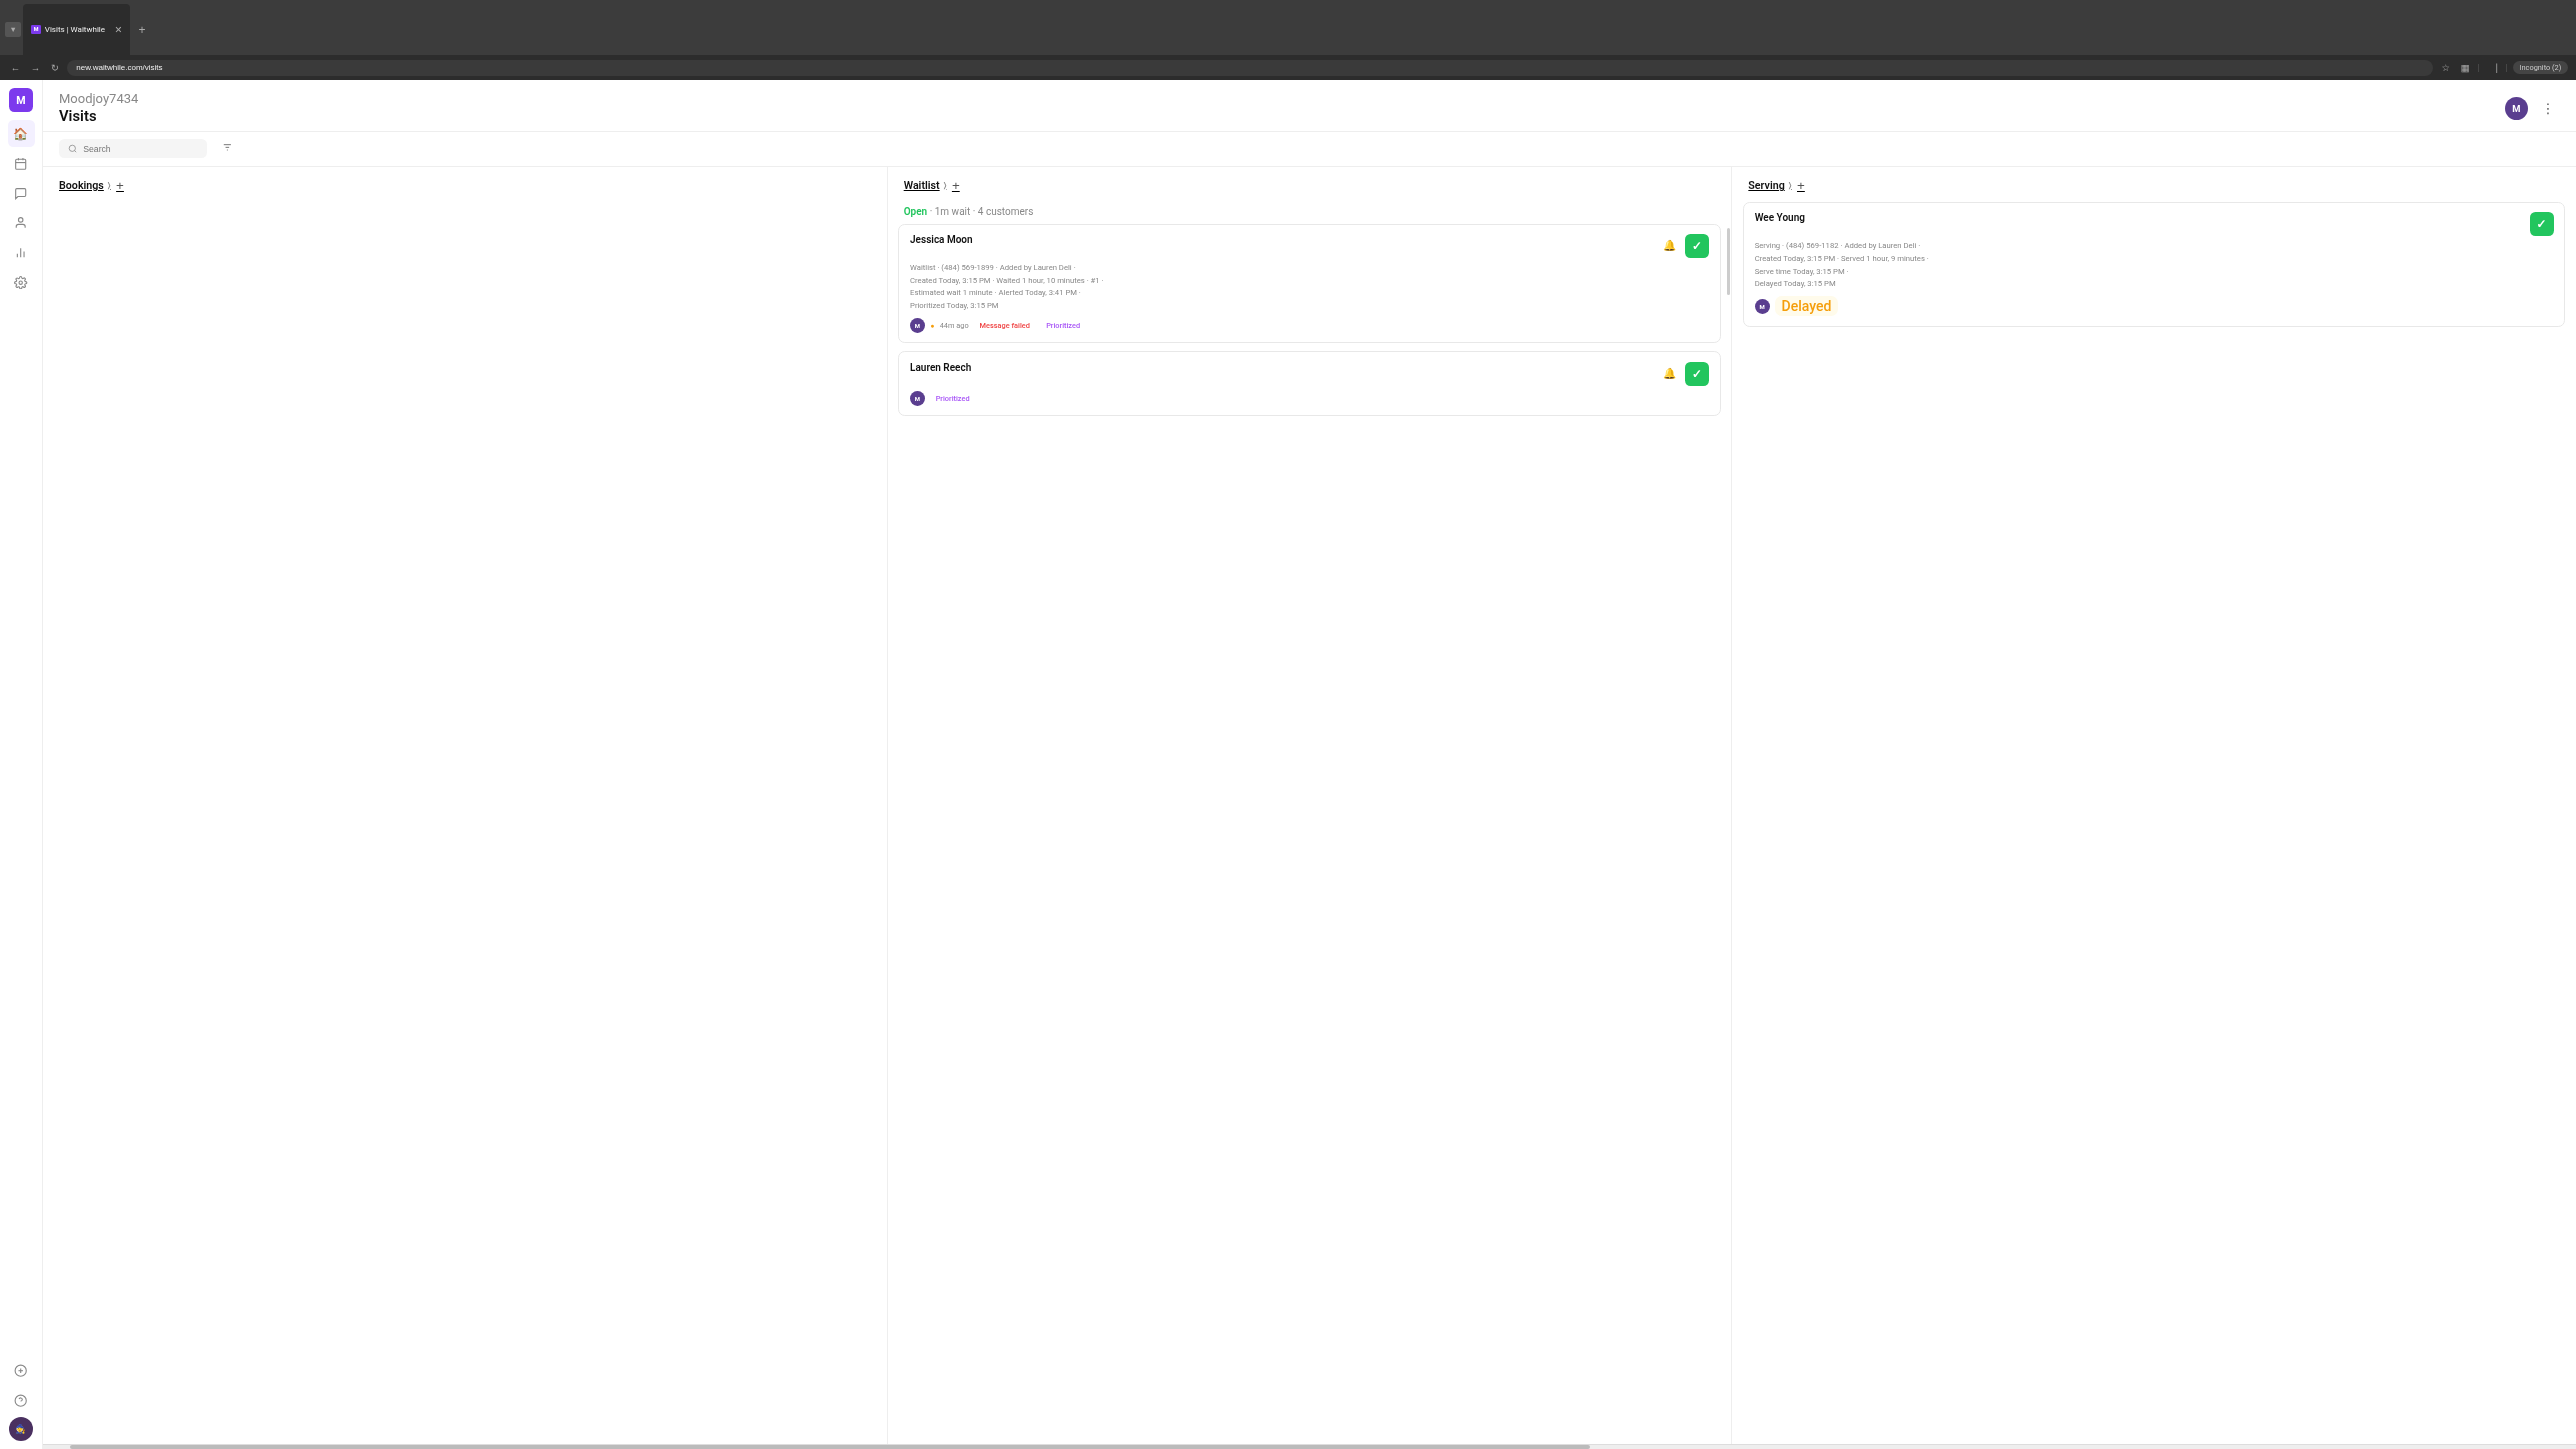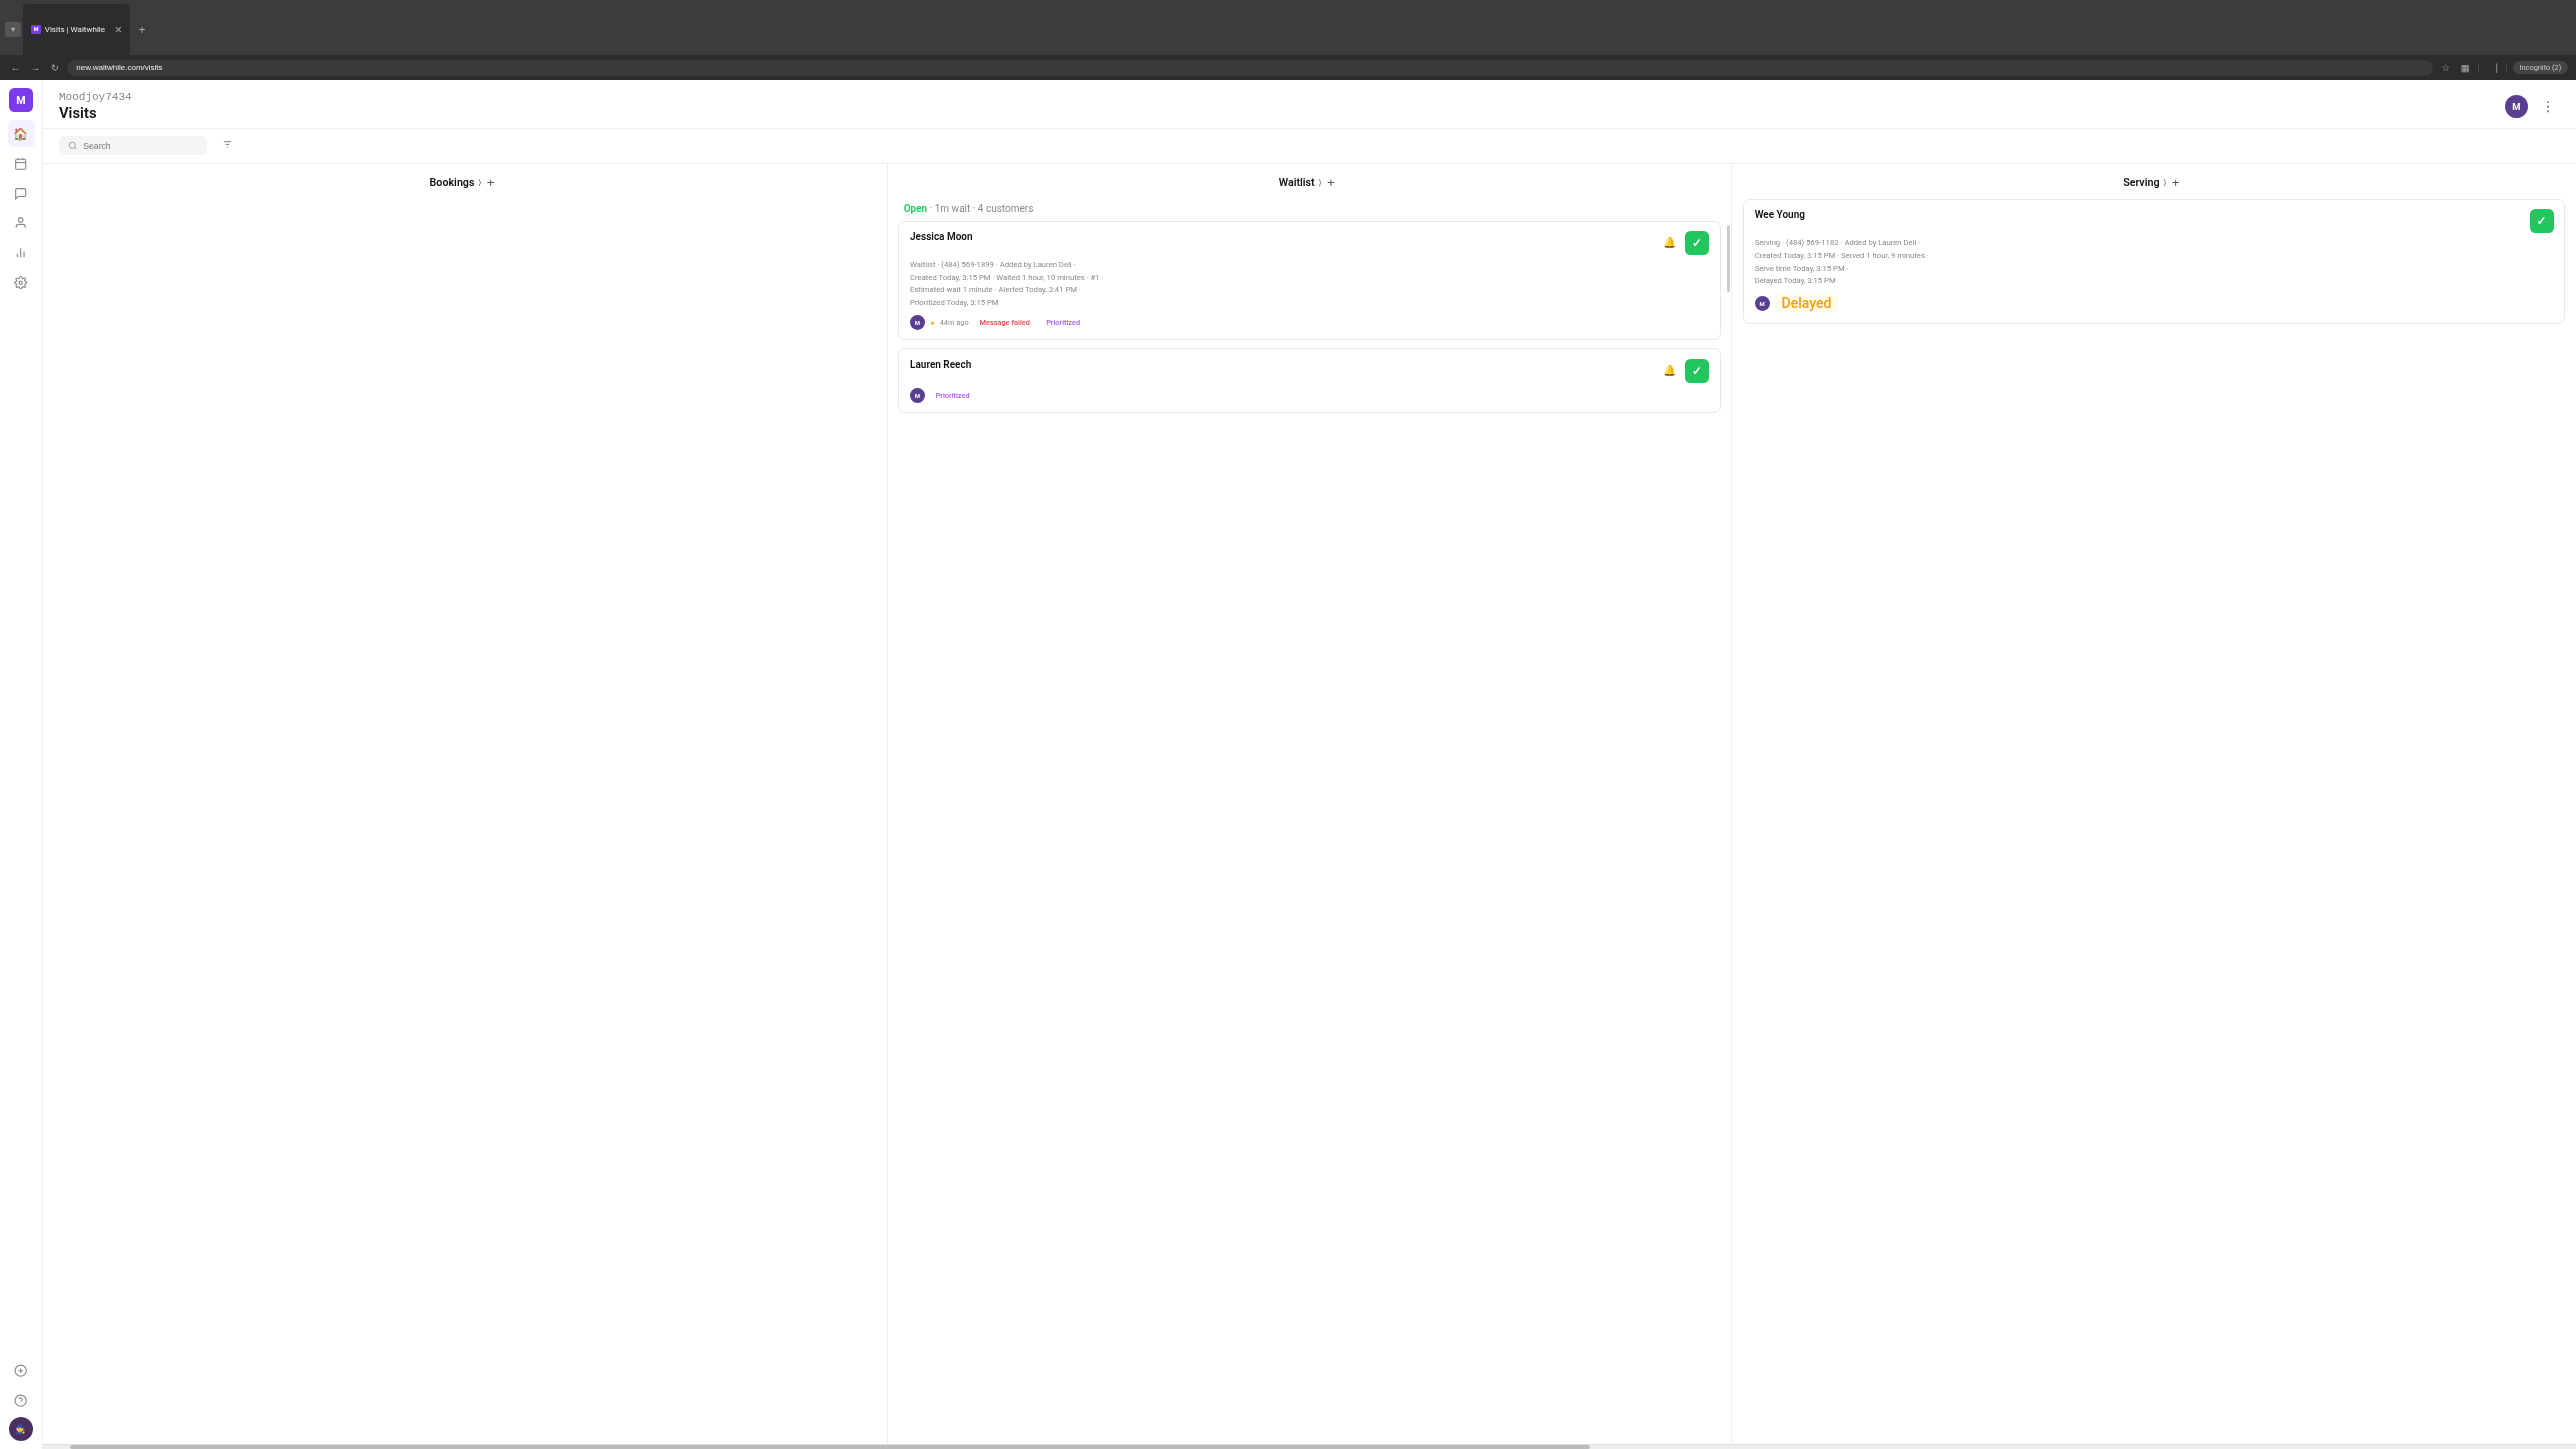--- a/index.html
+++ b/index.html
@@ -42,21 +42,21 @@
     
     .toolbar { padding: 6.7px 16px; display: flex; align-items: center; gap: 8px; border-bottom: 0.7px solid #eee; }
     .search-box { display: flex; align-items: center; gap: 5.4px; background: #f5f5f5; border-radius: 5.4px; padding: 4.7px 9.4px; min-width: 148px; }
     .search-box input { background: none; border: none; outline: none; font-size: 8.7px; color: #333; width: 94px; }
     .filter-btn { background: none; border: none; cursor: pointer; color: #666; font-size: 10.7px; padding: 4px 6.7px; border-radius: 4px; }
 
     
     .columns-area { flex: 1; display: flex; overflow: hidden; padding: 0; }
     .column { flex: 1; display: flex; flex-direction: column; border-right: 0.7px solid #eee; min-width: 215px; }
     .column:last-child { border-right: none; }
-    .column-header { display: flex; align-items: center; justify-content: center; padding: 9.4px 16px 6.7px; }
+    .column-header { display: flex; align-items: center; justify-content: flex-start; padding: 9.4px 16px 6.7px; text-decoration: underline; }
     .column-title { font-size: 10.7px; font-weight: 600; color: #111; display: flex; align-items: center; gap: 4px; cursor: pointer; }
     .column-title .chevron { color: #888; font-size: 8px; }
     .add-btn { background: none; border: none; font-size: 13.4px; cursor: pointer; color: #555; width: 19px; height: 19px; display: flex; align-items: center; justify-content: center; border-radius: 2.7px; }
 
     
     .status-bar { padding: 4px 16px 6.7px; font-size: 10px; color: #888; }
     .status-open { color: #22c55e; font-weight: 600; }
 
     
     .cards-area { flex: 1; overflow-y: auto; padding: 0 10.7px 10.7px; }
@@ -180,21 +180,21 @@
       <div class="avatar-placeholder" style="background: #4a3060;">
         🧙
       </div>
     </div>
   </div>
 
   <div class="main-content">
 
     <div class="page-header">
       <div style="display:flex; flex-direction:column; gap:1.3px;">
-        <span style="font-size:11px; color:#888;font-family:Liberation Mono, monospace;">Moodjoy7434</span>
+        <span style="font-size:13px; color:#888;">Moodjoy7434</span>
         <h1 class="page-title">Visits</h1>
       </div>
       <div class="header-right">
         <div class="user-avatar-header">
           <span>M</span>
         </div>
         <button class="more-btn">⋮</button>
       </div>
     </div>
 

